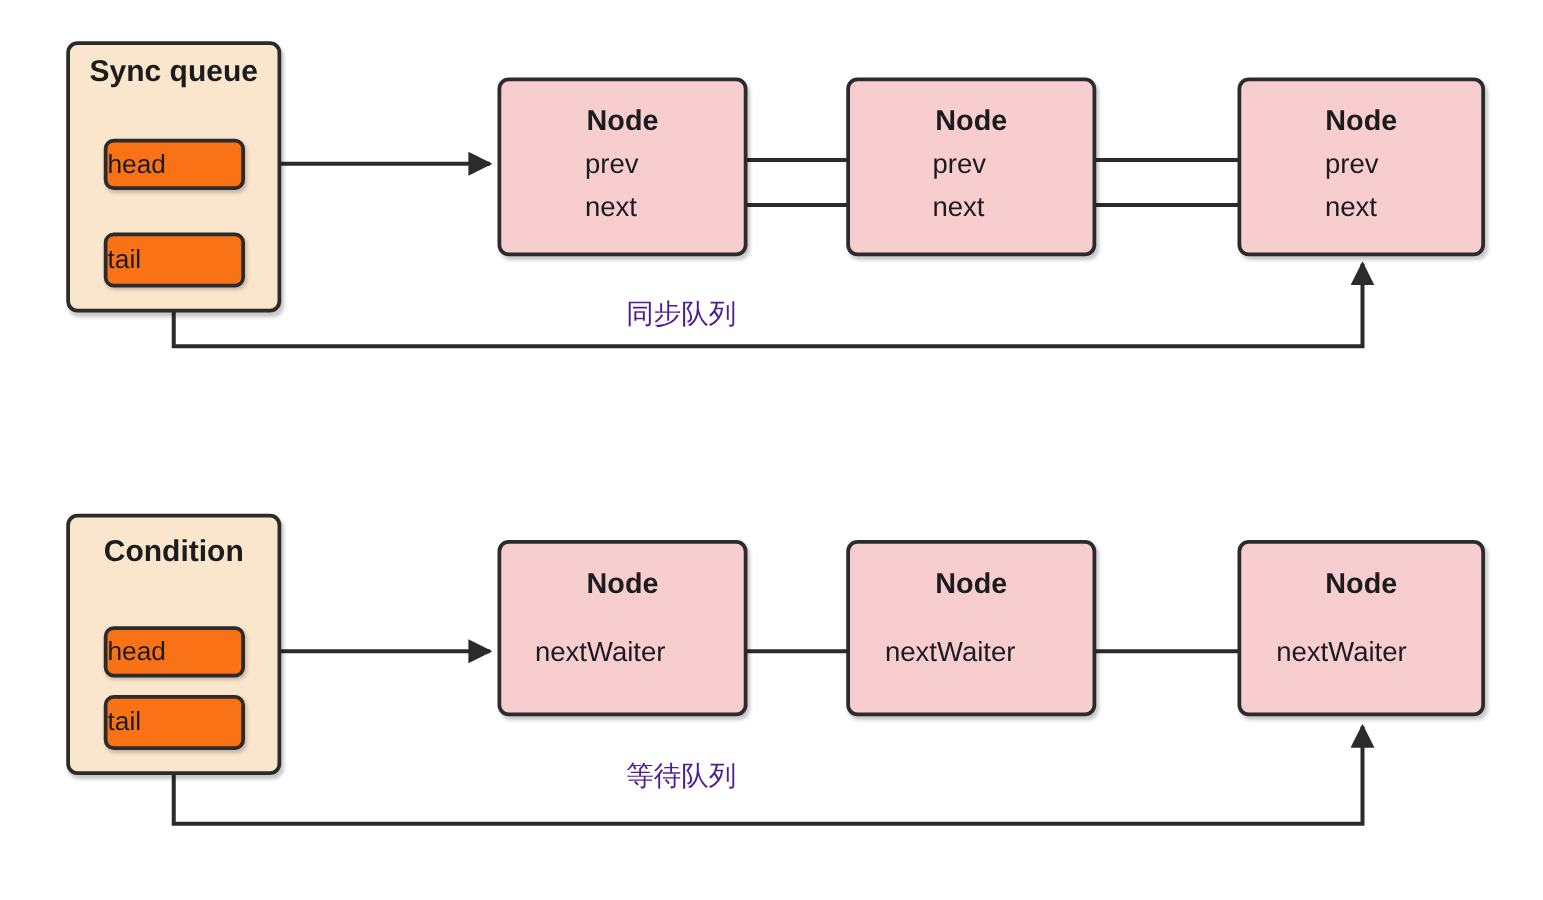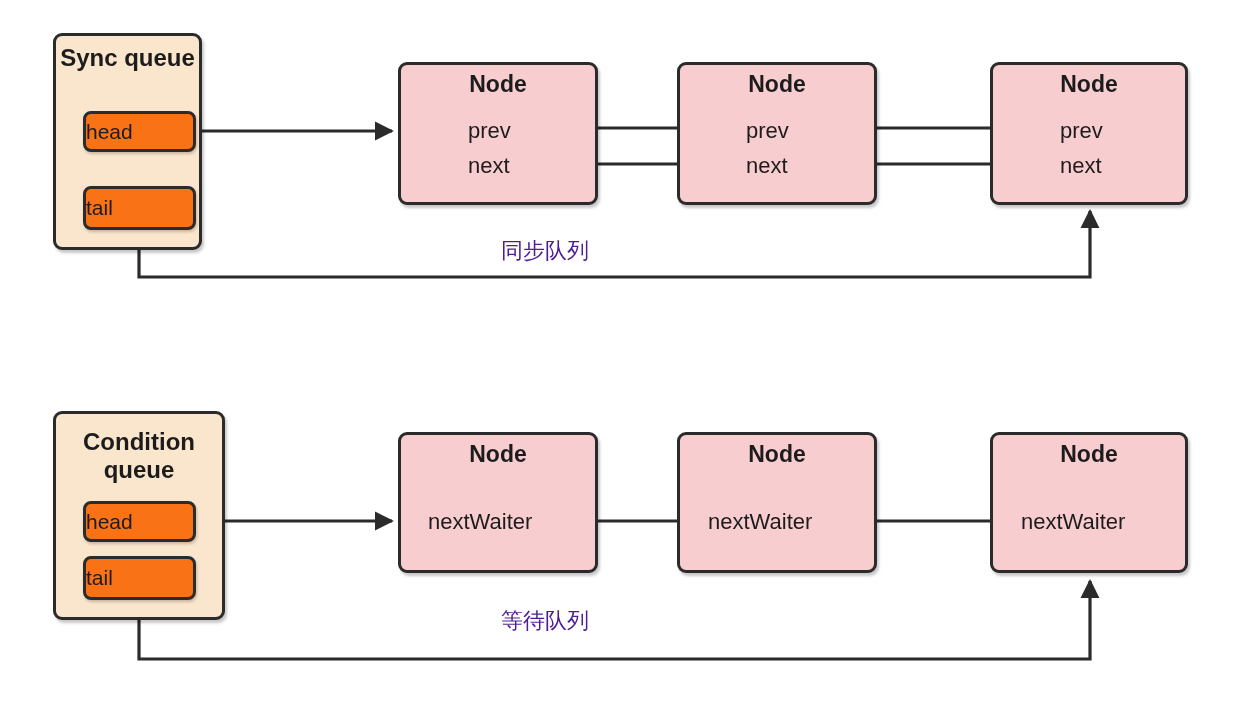--- a/index.html
+++ b/index.html
@@ -72,21 +72,21 @@
     font-weight: bold;
     text-align: center;
   }
   .state-box {
     justify-content: center;
   }
   .node-title {
     color: #1c1c1c;
     font-size: 23px;
     font-weight: bold;
-    margin-top: 6px;
+    margin-top: 18px;
   }
   .node-field {
     color: #1c1c1c;
     font-size: 22px;
     position: absolute;
     white-space: nowrap;
   }
   .cn-label {
     position: absolute;
     color: #4c1d95;
@@ -126,21 +126,21 @@
 
       <path d="M 196 521 L 392 521" marker-end="url(#arrR)"></path>
 
       <path d="M 563 521 L 712 521" marker-end="url(#arrR)"></path>
       <path d="M 841 521 L 1026 521" marker-end="url(#arrR)"></path>
 
       <path d="M 139 600 L 139 659 L 1090 659 L 1090 581" marker-end="url(#arrR)"></path>
     </g>
   </svg>
 
-  <div class="box queue-box" style="left:53px; top:33px; width:149px; height:217px;">
+  <div class="box queue-box" style="left:53px; top:33px; width:172px; height:217px;">
     <div class="queue-title">Sync queue</div>
   </div>
   <div class="slot" style="left:83px; top:111px; width:113px; height:41px;">
     <span>head</span>
   </div>
   <div class="slot" style="left:83px; top:186px; width:113px; height:44px;">
     <span>tail</span>
   </div>
 
   <div class="box node-box" style="left:398px; top:62px; width:200px; height:143px;">
@@ -159,21 +159,20 @@
     <div class="node-title">Node</div>
   </div>
   <div class="node-field" style="left:1060px; top:118px;">prev</div>
   <div class="node-field" style="left:1060px; top:153px;">next</div>
 
   <div class="cn-label" style="left:501px; top:236px;">同步队列</div>
 
 
   <div class="box queue-box" style="left:53px; top:411px; width:172px; height:209px;">
     <div class="queue-title" style="margin-top:14px;">Condition</div>
-    <div class="queue-title" style="margin-top:0;">queue</div>
   </div>
   <div class="slot" style="left:83px; top:501px; width:113px; height:41px;">
     <span>head</span>
   </div>
   <div class="slot" style="left:83px; top:556px; width:113px; height:44px;">
     <span>tail</span>
   </div>
 
   <div class="box node-box" style="left:398px; top:432px; width:200px; height:141px;">
     <div class="node-title">Node</div>

